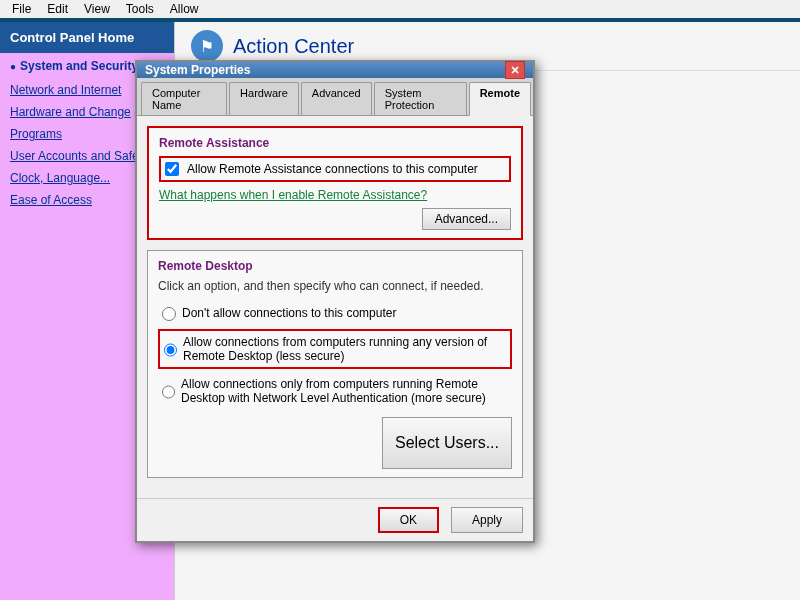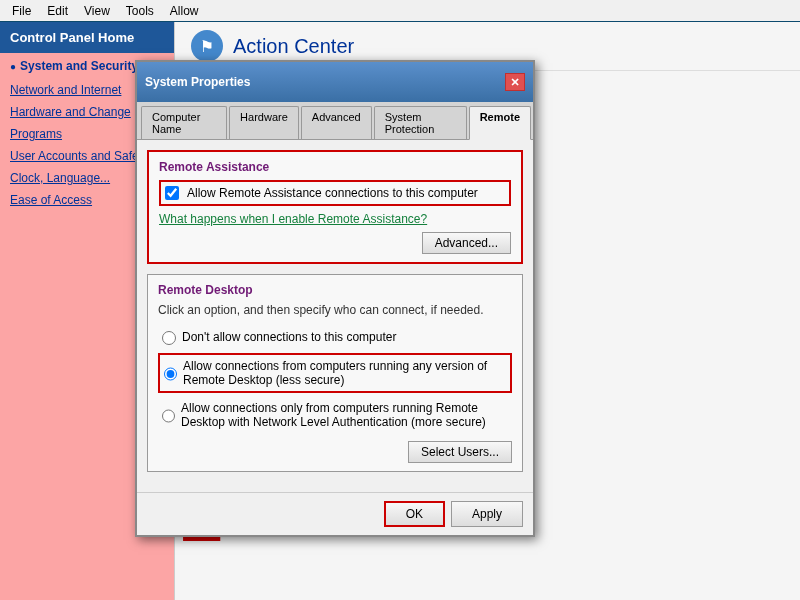--- a/index.html
+++ b/index.html
@@ -8,40 +8,40 @@
       height: 600px;
       overflow: hidden;
       font-family: 'Segoe UI', Tahoma, sans-serif;
       font-size: 12px;
       background: #4a6fa5;
     }
 
     
     .menubar {
       background: #f0f0f0;
-      border-bottom: 1px solid #0c4a6e;
+      border-bottom: 4px solid #0c4a6e;
       display: flex;
       align-items: center;
       height: 22px;
       padding: 0 4px;
     }
     .menubar-item {
       padding: 2px 8px;
       cursor: pointer;
       font-size: 12px;
     }
 
     
     .sidebar {
       position: absolute;
       top: 22px;
       left: 0;
       width: 175px;
       bottom: 0;
-      background: #fca5a5;
+      background: #f0abfc;
       border-right: 1px solid #ccc;
     }
     .sidebar-header {
       background: #1e5799;
       color: white;
       padding: 8px 10px;
       font-size: 13px;
       font-weight: bold;
     }
     .sidebar-active {
@@ -147,21 +147,21 @@
       box-shadow: 3px 3px 10px rgba(0,0,0,0.5);
       z-index: 20;
     }
     .dialog-titlebar {
       background: linear-gradient(to bottom, #5a8fcb, #3a6fa5);
       color: white;
       padding: 4px 8px;
       display: flex;
       align-items: center;
       justify-content: space-between;
-      height: 40px;
+      height: 16px;
     }
     .dialog-title-text {
       font-size: 12px;
       font-weight: bold;
     }
     .dialog-close-btn {
       background: #e05050;
       border: 1px solid #c03030;
       color: white;
       width: 20px;
@@ -276,44 +276,44 @@
     .description-text {
       font-size: 12px;
       margin-bottom: 8px;
       color: #333;
     }
 
     
     .dialog-buttons {
       display: flex;
       justify-content: flex-end;
-      gap: 6px;
+      gap: 12px;
       padding: 8px 10px;
       background: #f0f0f0;
       border-top: 1px solid #ccc;
     }
     .btn {
       padding: 4px 20px;
       background: linear-gradient(to bottom, #f8f8f8, #ddd);
       border: 1px solid #999;
       cursor: pointer;
       font-size: 12px;
       min-width: 60px;
     }
     .btn-ok {
       border: 2px solid #cc0000;
     }
 
     .select-users-btn {
       float: right;
-      padding: 3px 12px;
+      padding: 16px 12px;
       background: linear-gradient(to bottom, #f8f8f8, #ddd);
       border: 1px solid #999;
       cursor: pointer;
-      font-size: 12px;
+      font-size: 16px;
       margin-top: 4px;
       text-align: right;
     }
 
     .clearfix::after {
       content: '';
       display: block;
       clear: both;
     }
   </style>

